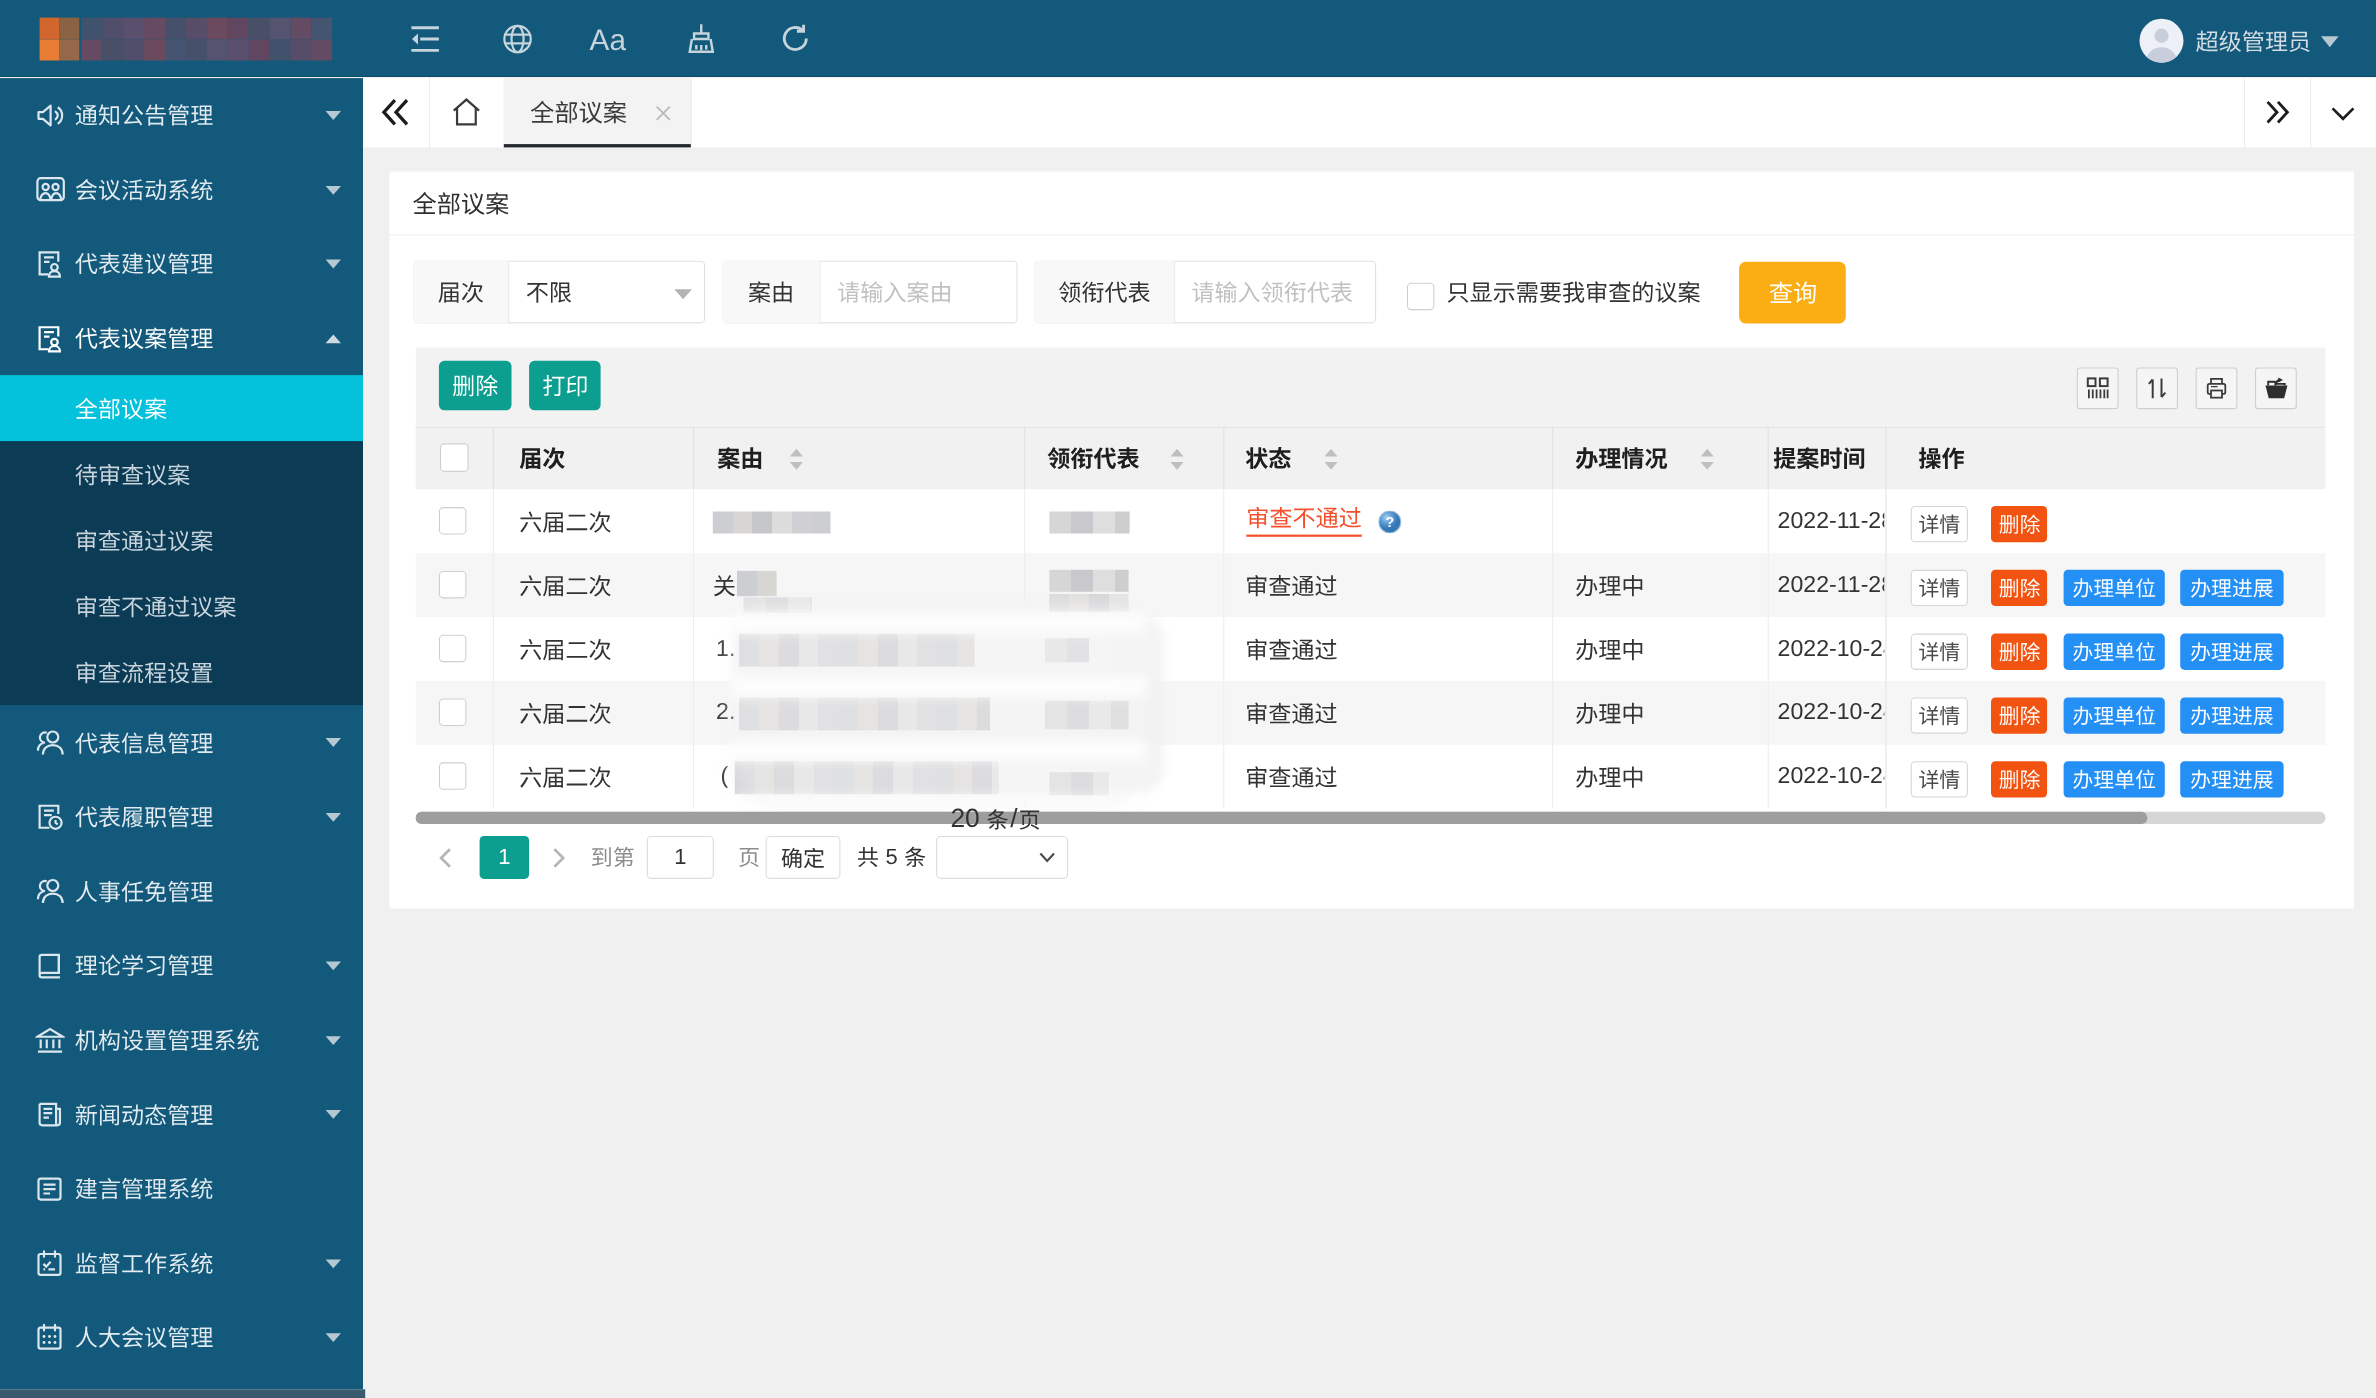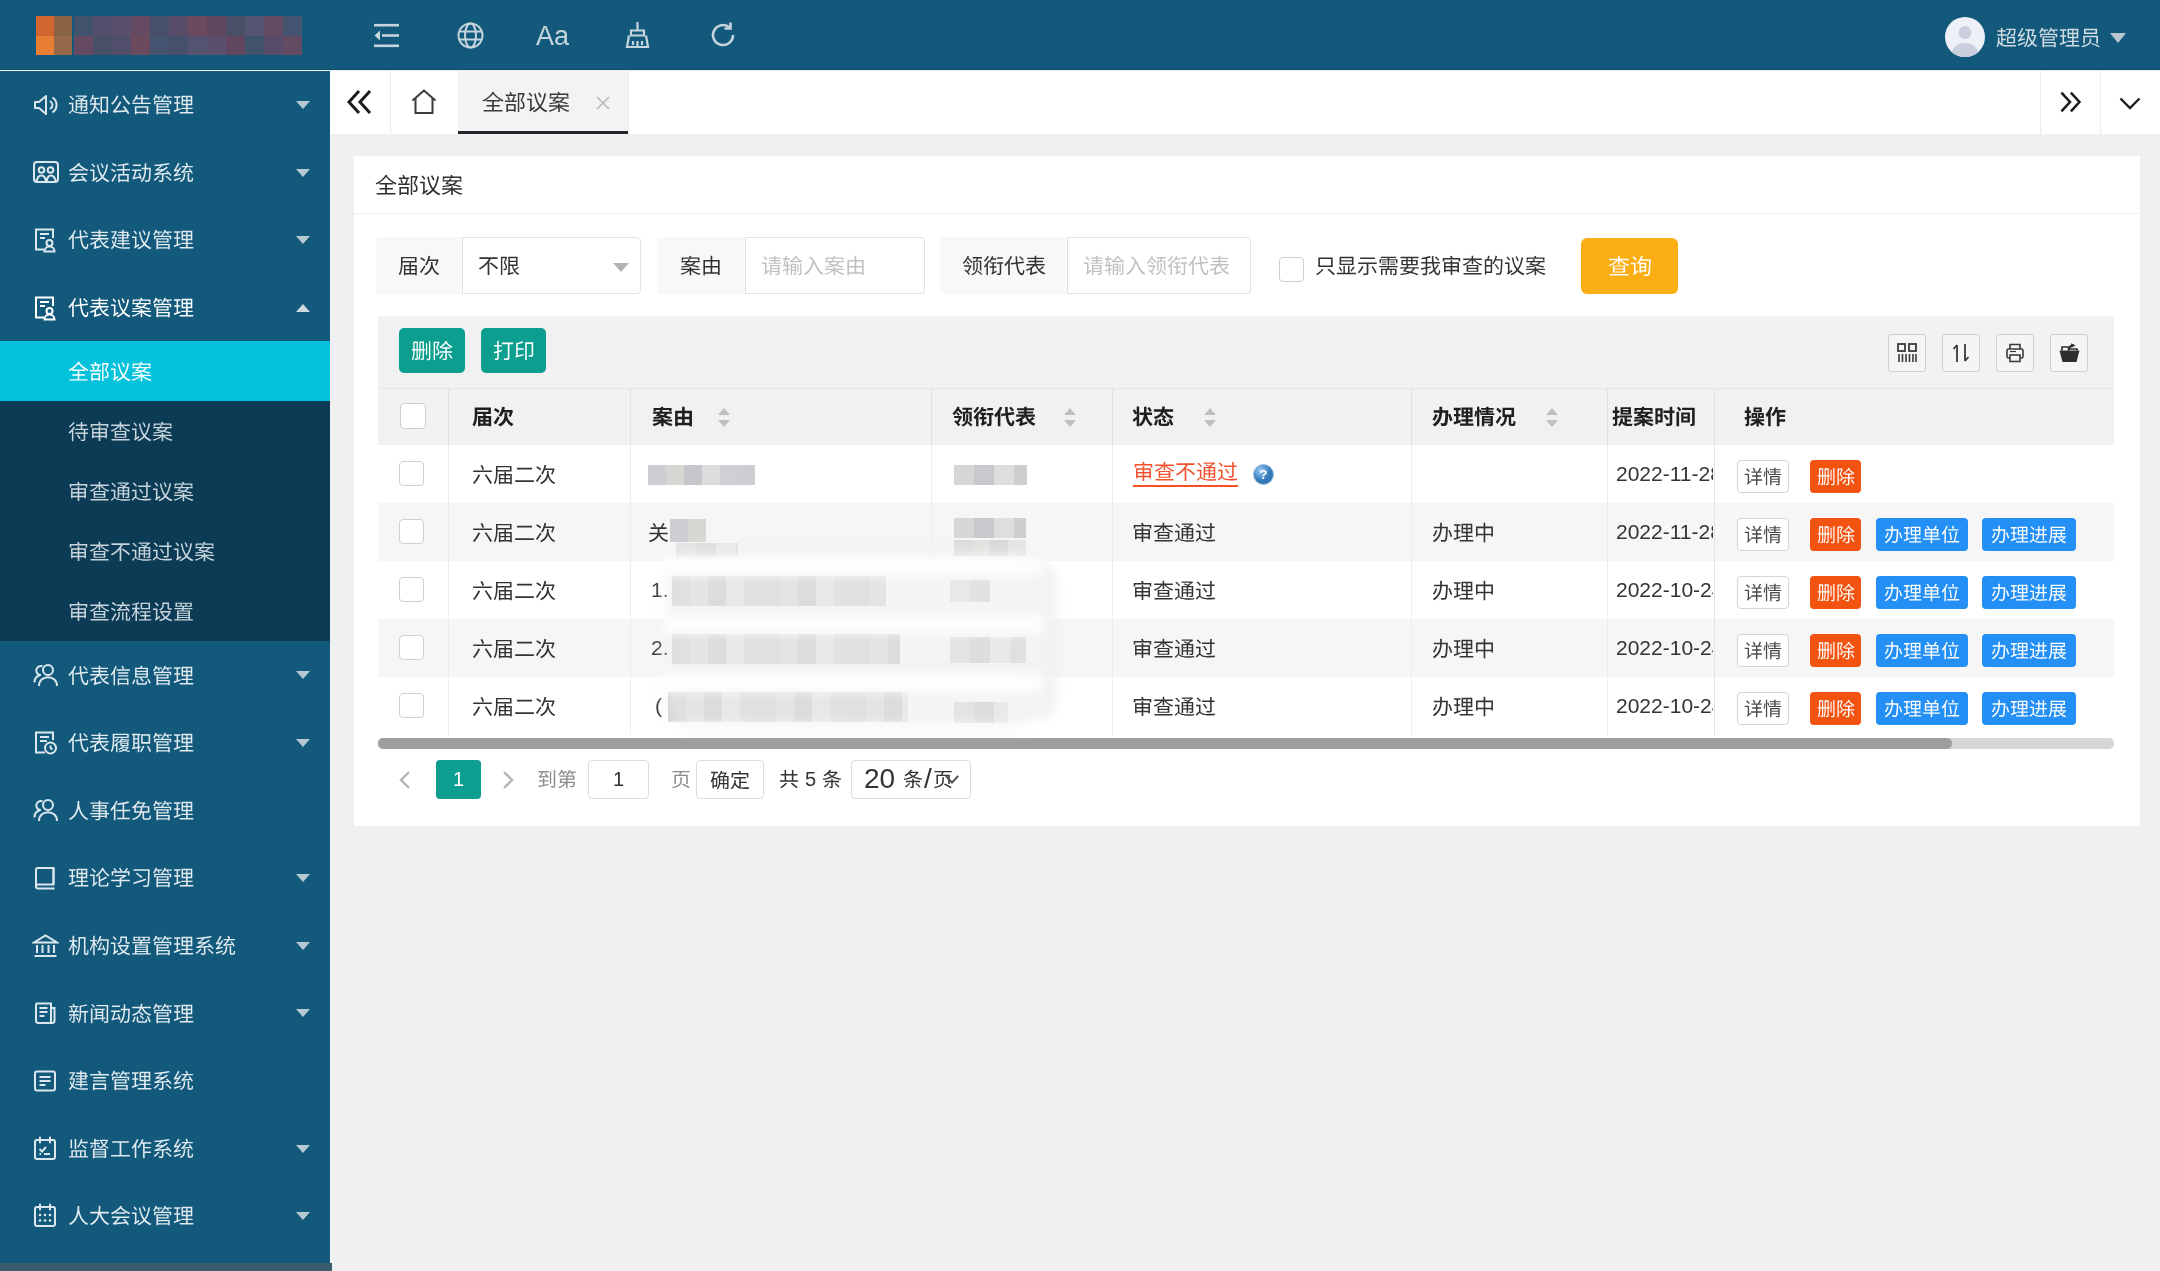--- a/index.html
+++ b/index.html
@@ -915,21 +915,21 @@
 <div class="abs fx" style="left:779px;top:750px;height:58px;font-size:20px;color:#333">
     <svg class="zh" style="width:20.0px;height:20px;vertical-align:-2.4px;color:#333;" viewBox="0 -880 1000 1000">
       <use href="#r5171" x="0"></use>
     </svg>
     <span style="margin:0 6px">5</span>
     <svg class="zh" style="width:20.0px;height:20px;vertical-align:-2.4px;color:#333;" viewBox="0 -880 1000 1000">
       <use href="#r6761" x="0"></use>
     </svg>
   </div>
 <div class="abs" style="left:851px;top:760px;width:120px;height:39px;border:1px solid #dcdcdc;border-radius:4px;background:#fff"></div>
-<div class="abs fx" style="left:864px;top:750px;height:58px;font-size:28px;color:#333">20&nbsp;<svg class="zh" style="width:20.0px;height:20px;vertical-align:-2.4px;color:#333;" viewBox="0 -880 1000 1000">
+<div class="abs fx" style="left:864px;top:716px;height:58px;font-size:24px;color:#333">20&nbsp;<svg class="zh" style="width:20.0px;height:20px;vertical-align:-2.4px;color:#333;" viewBox="0 -880 1000 1000">
       <use href="#r6761" x="0"></use>
     </svg><span style="margin:0 1px">/</span><svg class="zh" style="width:20.0px;height:20px;vertical-align:-2.4px;color:#333;" viewBox="0 -880 1000 1000">
       <use href="#r9875" x="0"></use>
     </svg></div>
 <svg class="abs" style="left:944px;top:774px" width="16" height="11" viewBox="0 0 18 12" fill="none" stroke="#4a4a4a" stroke-width="2.2">
     <path d="M2 2 L9 9.5 L16 2"></path>
   </svg>
 <div class="abs" style="left:0;top:1263px;width:332px;height:8px;background:#3a5a6d"></div>
 <svg width="0" height="0" style="position:absolute">
     <defs>

